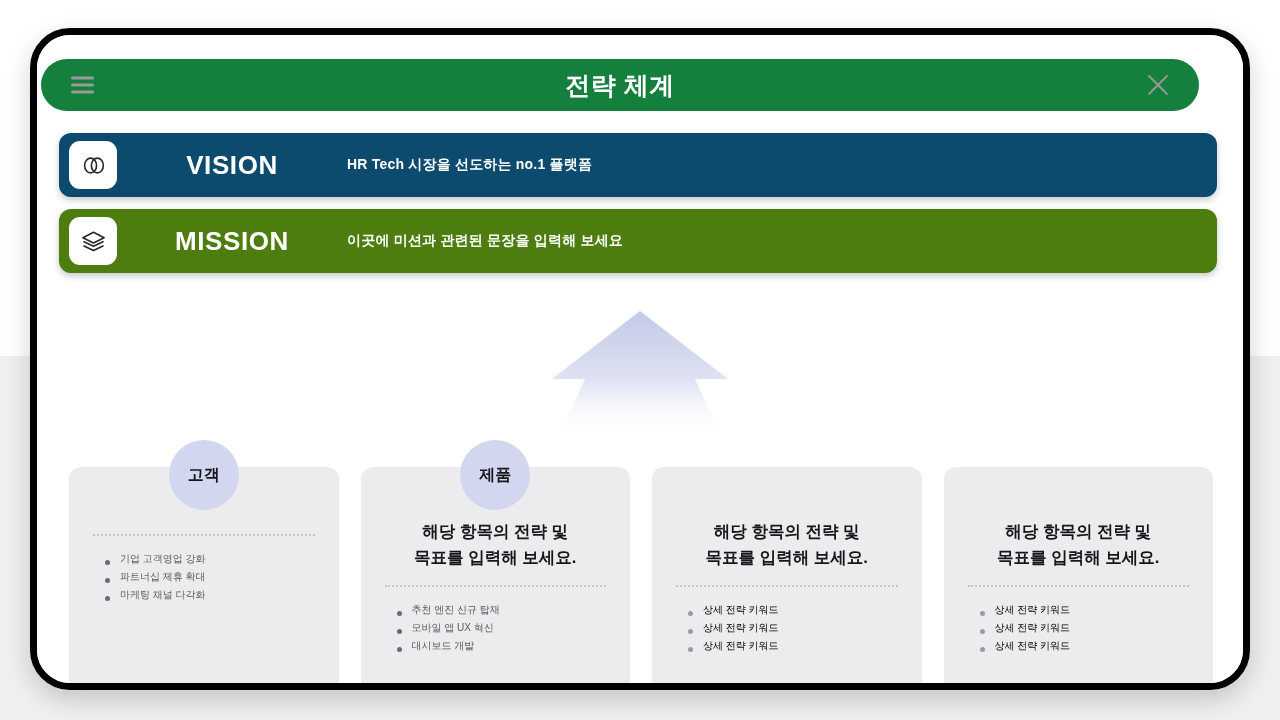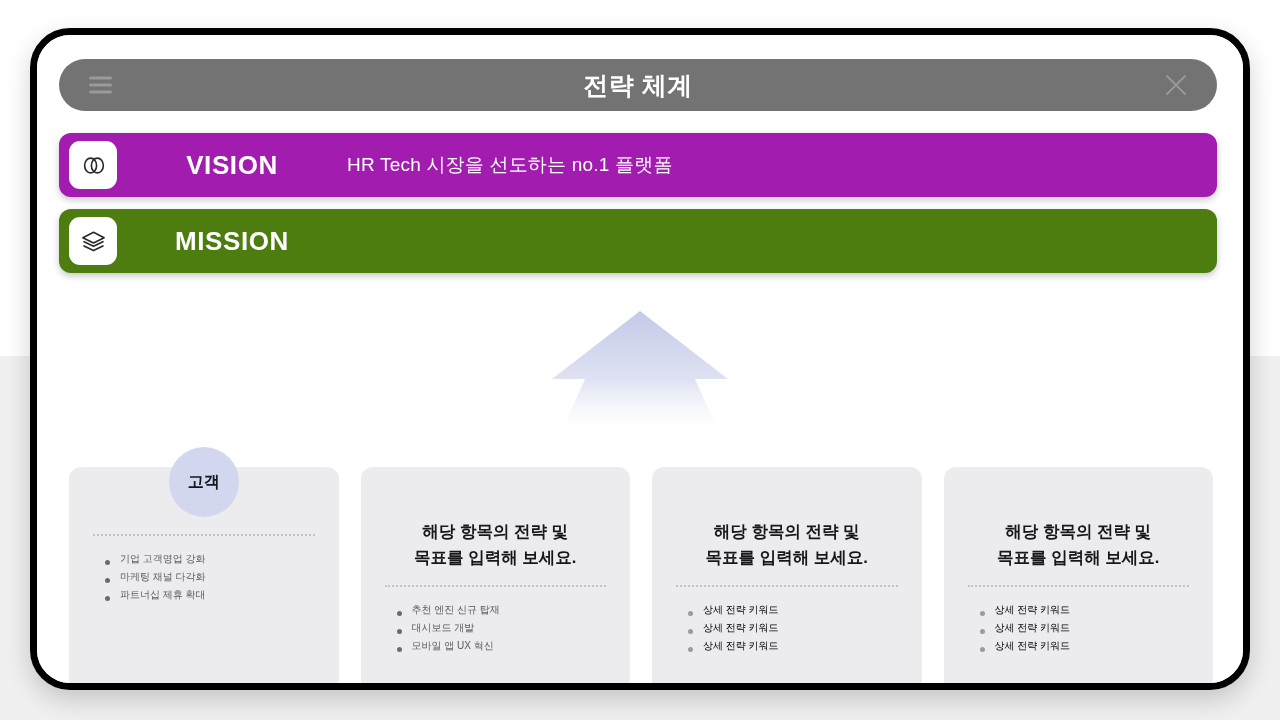--- a/index.html
+++ b/index.html
@@ -33,23 +33,23 @@
   }
   .device-inner {
     position: absolute; inset: 0;
     background: #ffffff;
     overflow: hidden;
   }
 
   
   .titlebar {
     position: absolute;
-    left: 22px; top: 24px;
+    left: 4px; top: 24px;
     width: 1158px; height: 52px;
-    background: #737373;
+    background: #15803d;
     border-radius: 26px;
     display: flex; align-items: center;
   }
   .hamburger {
     position: absolute; left: 30px; top: 50%; transform: translateY(-50%);
     width: 23px; height: 17px;
     display: flex; flex-direction: column; justify-content: space-between;
     cursor: pointer;
   }
   .hamburger span { display: block; height: 2.6px; background: #9a9a9a; border-radius: 2px; }
@@ -69,41 +69,41 @@
 
   
   .vm-row {
     position: absolute;
     left: 22px;
     width: 1158px; height: 64px;
     border-radius: 12px;
     display: flex; align-items: center;
     box-shadow: 0 3px 7px rgba(0,0,0,0.22);
   }
-  .vm-vision { top: 98px; background: #a21caf; }
+  .vm-vision { top: 98px; background: #0c4a6e; }
   .vm-mission { top: 174px; background: #4d7c0f; }
 
   .vm-icon {
     width: 48px; height: 48px; margin-left: 10px;
     background: #ffffff; border-radius: 11px;
     display: flex; align-items: center; justify-content: center;
     flex: 0 0 auto;
   }
   .vm-label {
     width: 230px;
     text-align: center;
     color: #ffffff;
     font-size: 26px;
     font-weight: 800;
     letter-spacing: 0.6px;
   }
   .vm-text {
     color: #ffffff;
-    font-size: 19px;
-    font-weight: 400;
+    font-size: 14px;
+    font-weight: 700;
     letter-spacing: 0.2px;
   }
 
   
   .arrow-wrap {
     position: absolute;
     left: 50%; transform: translateX(-50%);
     top: 272px;
     width: 190px; height: 130px;
     pointer-events: none;
@@ -113,21 +113,21 @@
   .pillars {
     position: absolute;
     left: 32px; top: 404px;
     width: 1144px;
     display: flex; gap: 22px;
   }
   .pillar { position: relative; flex: 1 1 0; padding-top: 28px; }
   .pillar-bubble {
     position: absolute;
     left: 50%; transform: translateX(-50%);
-    top: 8px;
+    top: 1px;
     width: 70px; height: 70px;
     border-radius: 50%;
     background: #d2d6ef;
     display: flex; align-items: center; justify-content: center;
     z-index: 2;
   }
   .pillar-bubble-label {
     font-size: 16px; font-weight: 700; color: #15151c;
   }
   .pillar-card {
@@ -203,20 +203,21 @@
 
     <div class="vm-row vm-mission">
       <div class="vm-icon">
         <svg width="27" height="27" viewBox="0 0 28 28">
           <path d="M14 4.5 L25 10 L14 15.5 L3 10 Z" fill="none" stroke="#2a2a2a" stroke-width="1.7" stroke-linejoin="round"></path>
           <path d="M4.2 14.2 L14 19 L23.8 14.2" fill="none" stroke="#2a2a2a" stroke-width="1.7" stroke-linejoin="round" stroke-linecap="round"></path>
           <path d="M4.2 18.6 L14 23.4 L23.8 18.6" fill="none" stroke="#2a2a2a" stroke-width="1.7" stroke-linejoin="round" stroke-linecap="round"></path>
         </svg>
       </div>
       <div class="vm-label">MISSION</div>
+      <div class="vm-text">이곳에 미션과 관련된 문장을 입력해 보세요</div>
     </div>
 
     <div class="arrow-wrap">
       <svg width="190" height="130" viewBox="0 0 190 130" preserveAspectRatio="none">
         <defs>
           <linearGradient id="arrowFade" x1="0" y1="0" x2="0" y2="1">
             <stop offset="0%" stop-color="#c3c9e8" stop-opacity="1"></stop>
             <stop offset="55%" stop-color="#d3d8ee" stop-opacity="0.75"></stop>
             <stop offset="100%" stop-color="#ffffff" stop-opacity="0"></stop>
           </linearGradient>
@@ -228,35 +229,38 @@
     <div class="pillars">
 
       <div class="pillar">
         <div class="pillar-bubble">
           <span class="pillar-bubble-label">고객</span>
         </div>
         <div class="pillar-card">
           <div class="pillar-divider"></div>
           <ul class="pillar-list">
             <li>기업 고객영업 강화</li>
+            <li>파트너십 제휴 확대</li>
             <li>마케팅 채널 다각화</li>
-            <li>파트너십 제휴 확대</li>
-          </ul>
-        </div>
-      </div>
-
-      <div class="pillar">
+          </ul>
+        </div>
+      </div>
+
+      <div class="pillar">
+        <div class="pillar-bubble">
+          <span class="pillar-bubble-label">제품</span>
+        </div>
         <div class="pillar-card">
           <div class="pillar-headline">해당 항목의 전략 및
 목표를 입력해 보세요.</div>
           <div class="pillar-divider"></div>
           <ul class="pillar-list">
             <li>추천 엔진 신규 탑재</li>
+            <li>모바일 앱 UX 혁신</li>
             <li>대시보드 개발</li>
-            <li>모바일 앱 UX 혁신</li>
           </ul>
         </div>
       </div>
 
       <div class="pillar">
         <div class="pillar-card">
           <div class="pillar-headline">해당 항목의 전략 및
 목표를 입력해 보세요.</div>
           <div class="pillar-divider"></div>
           <ul class="pillar-list muted">

